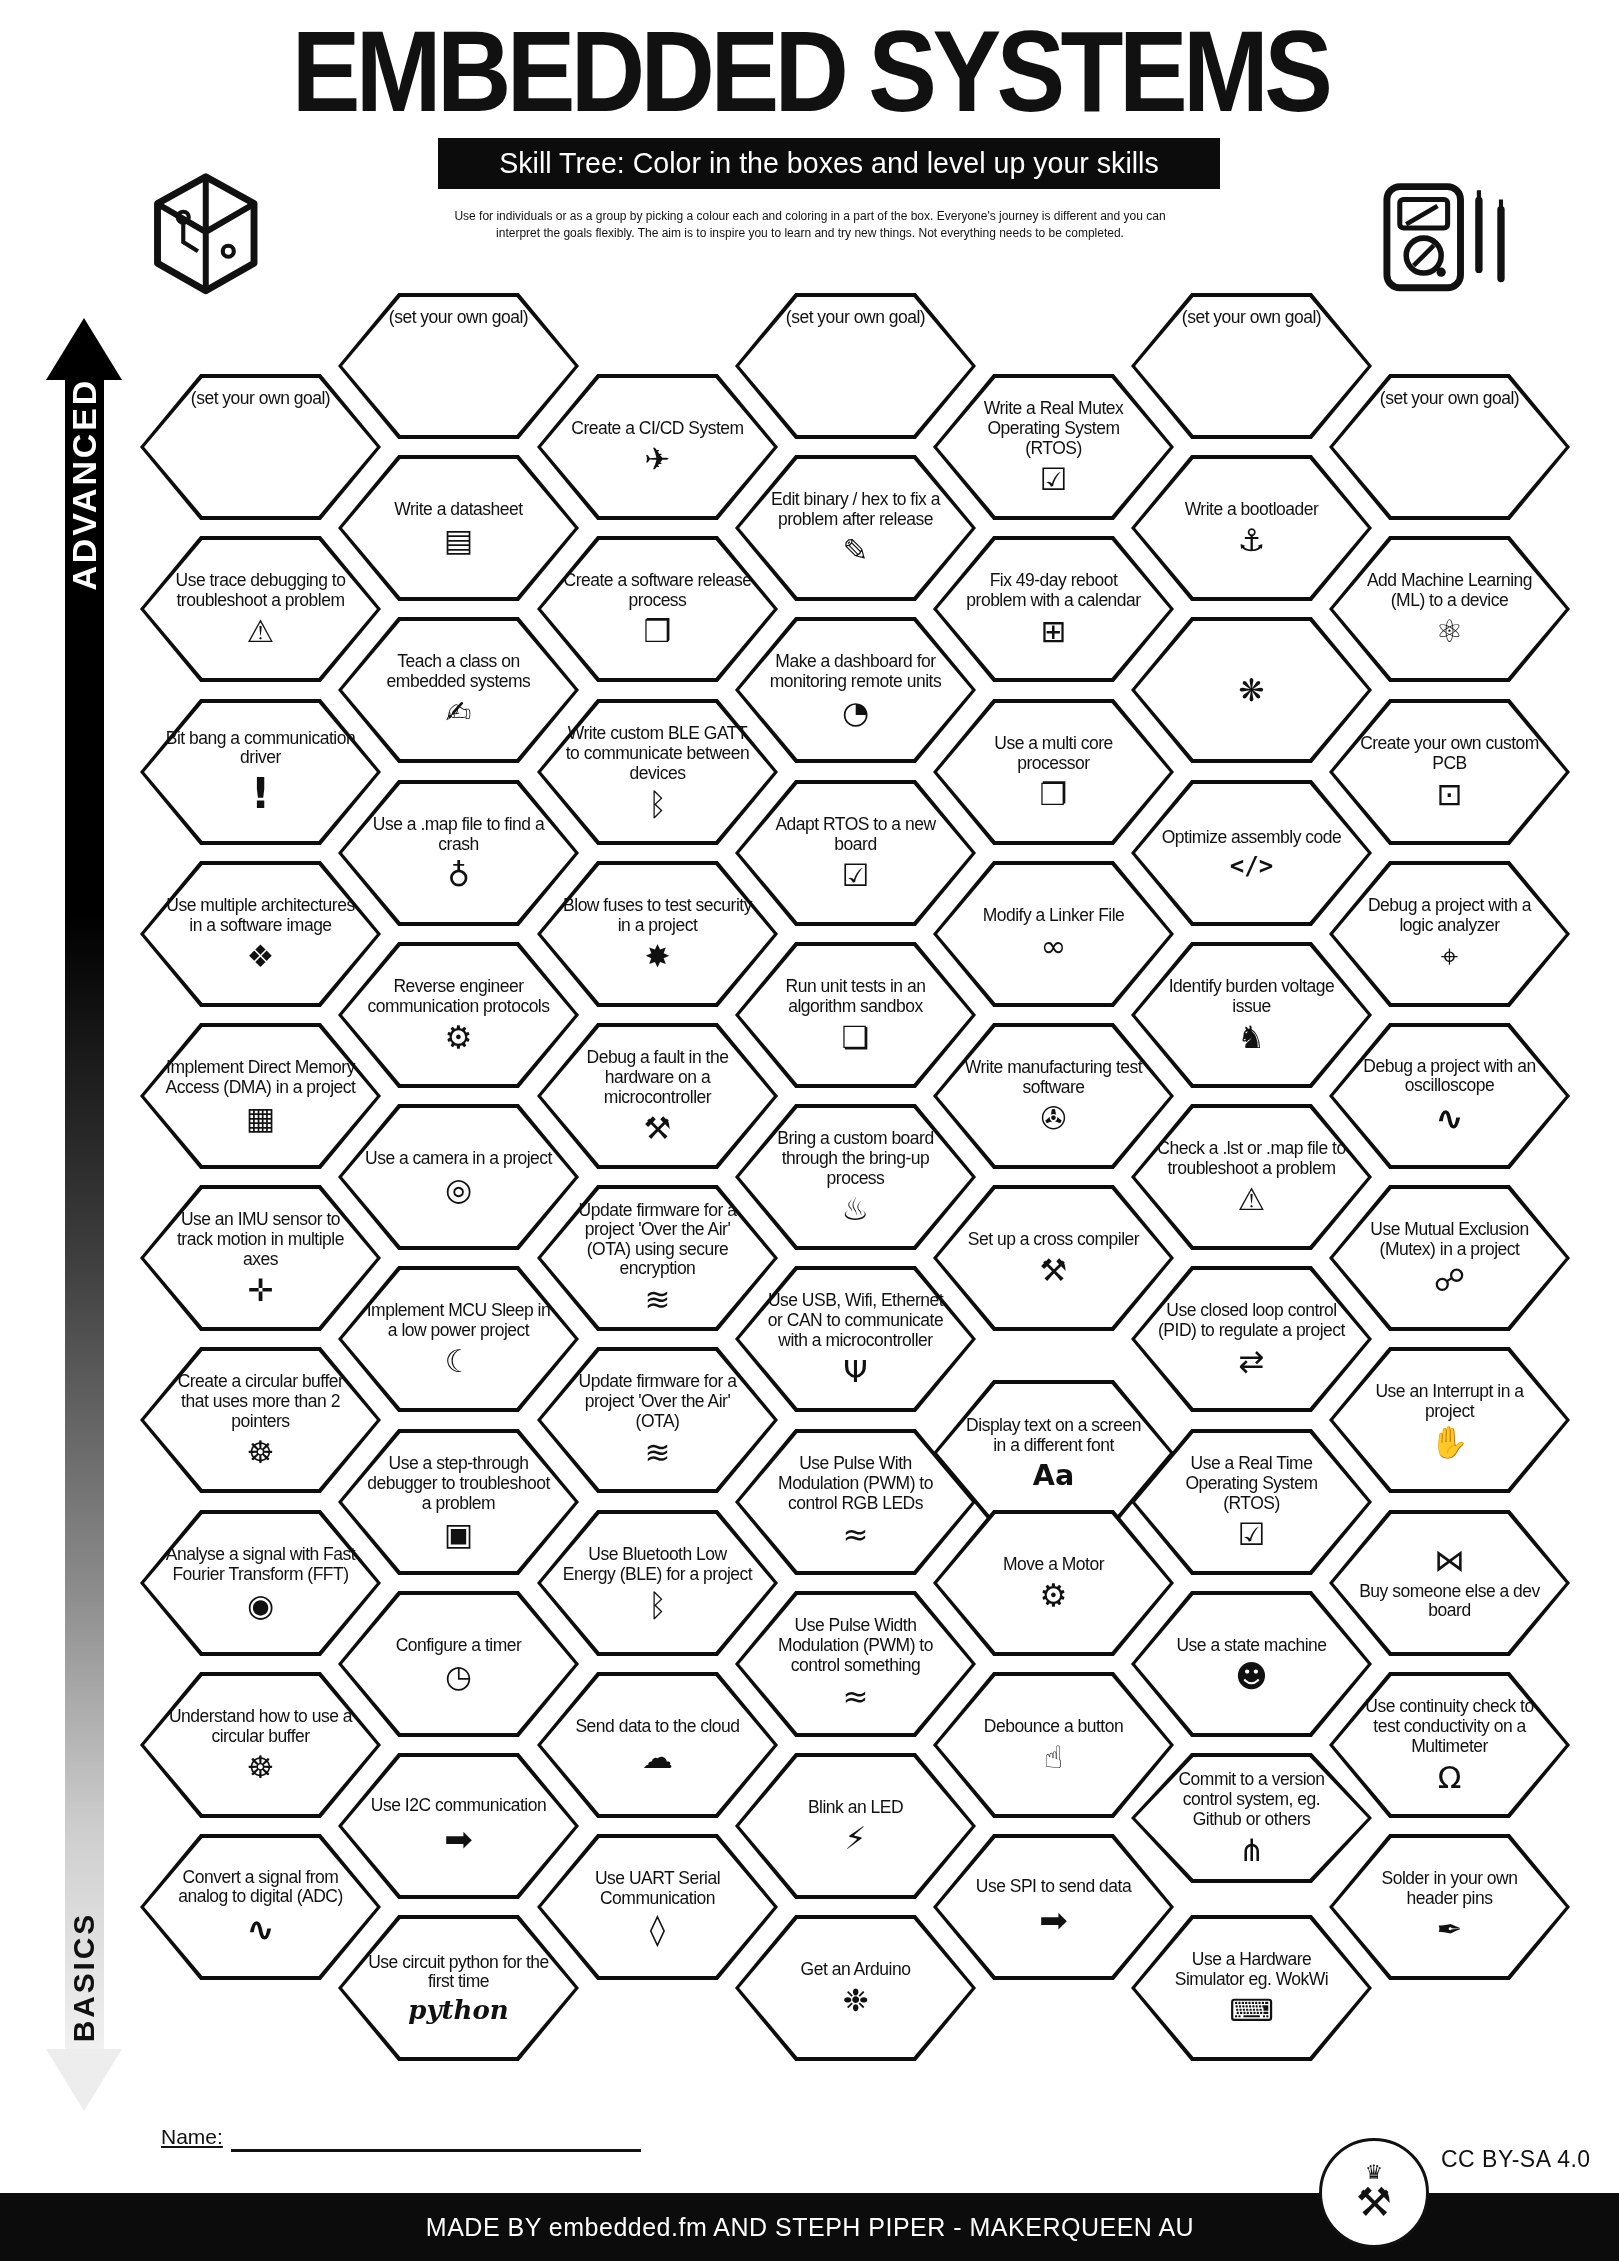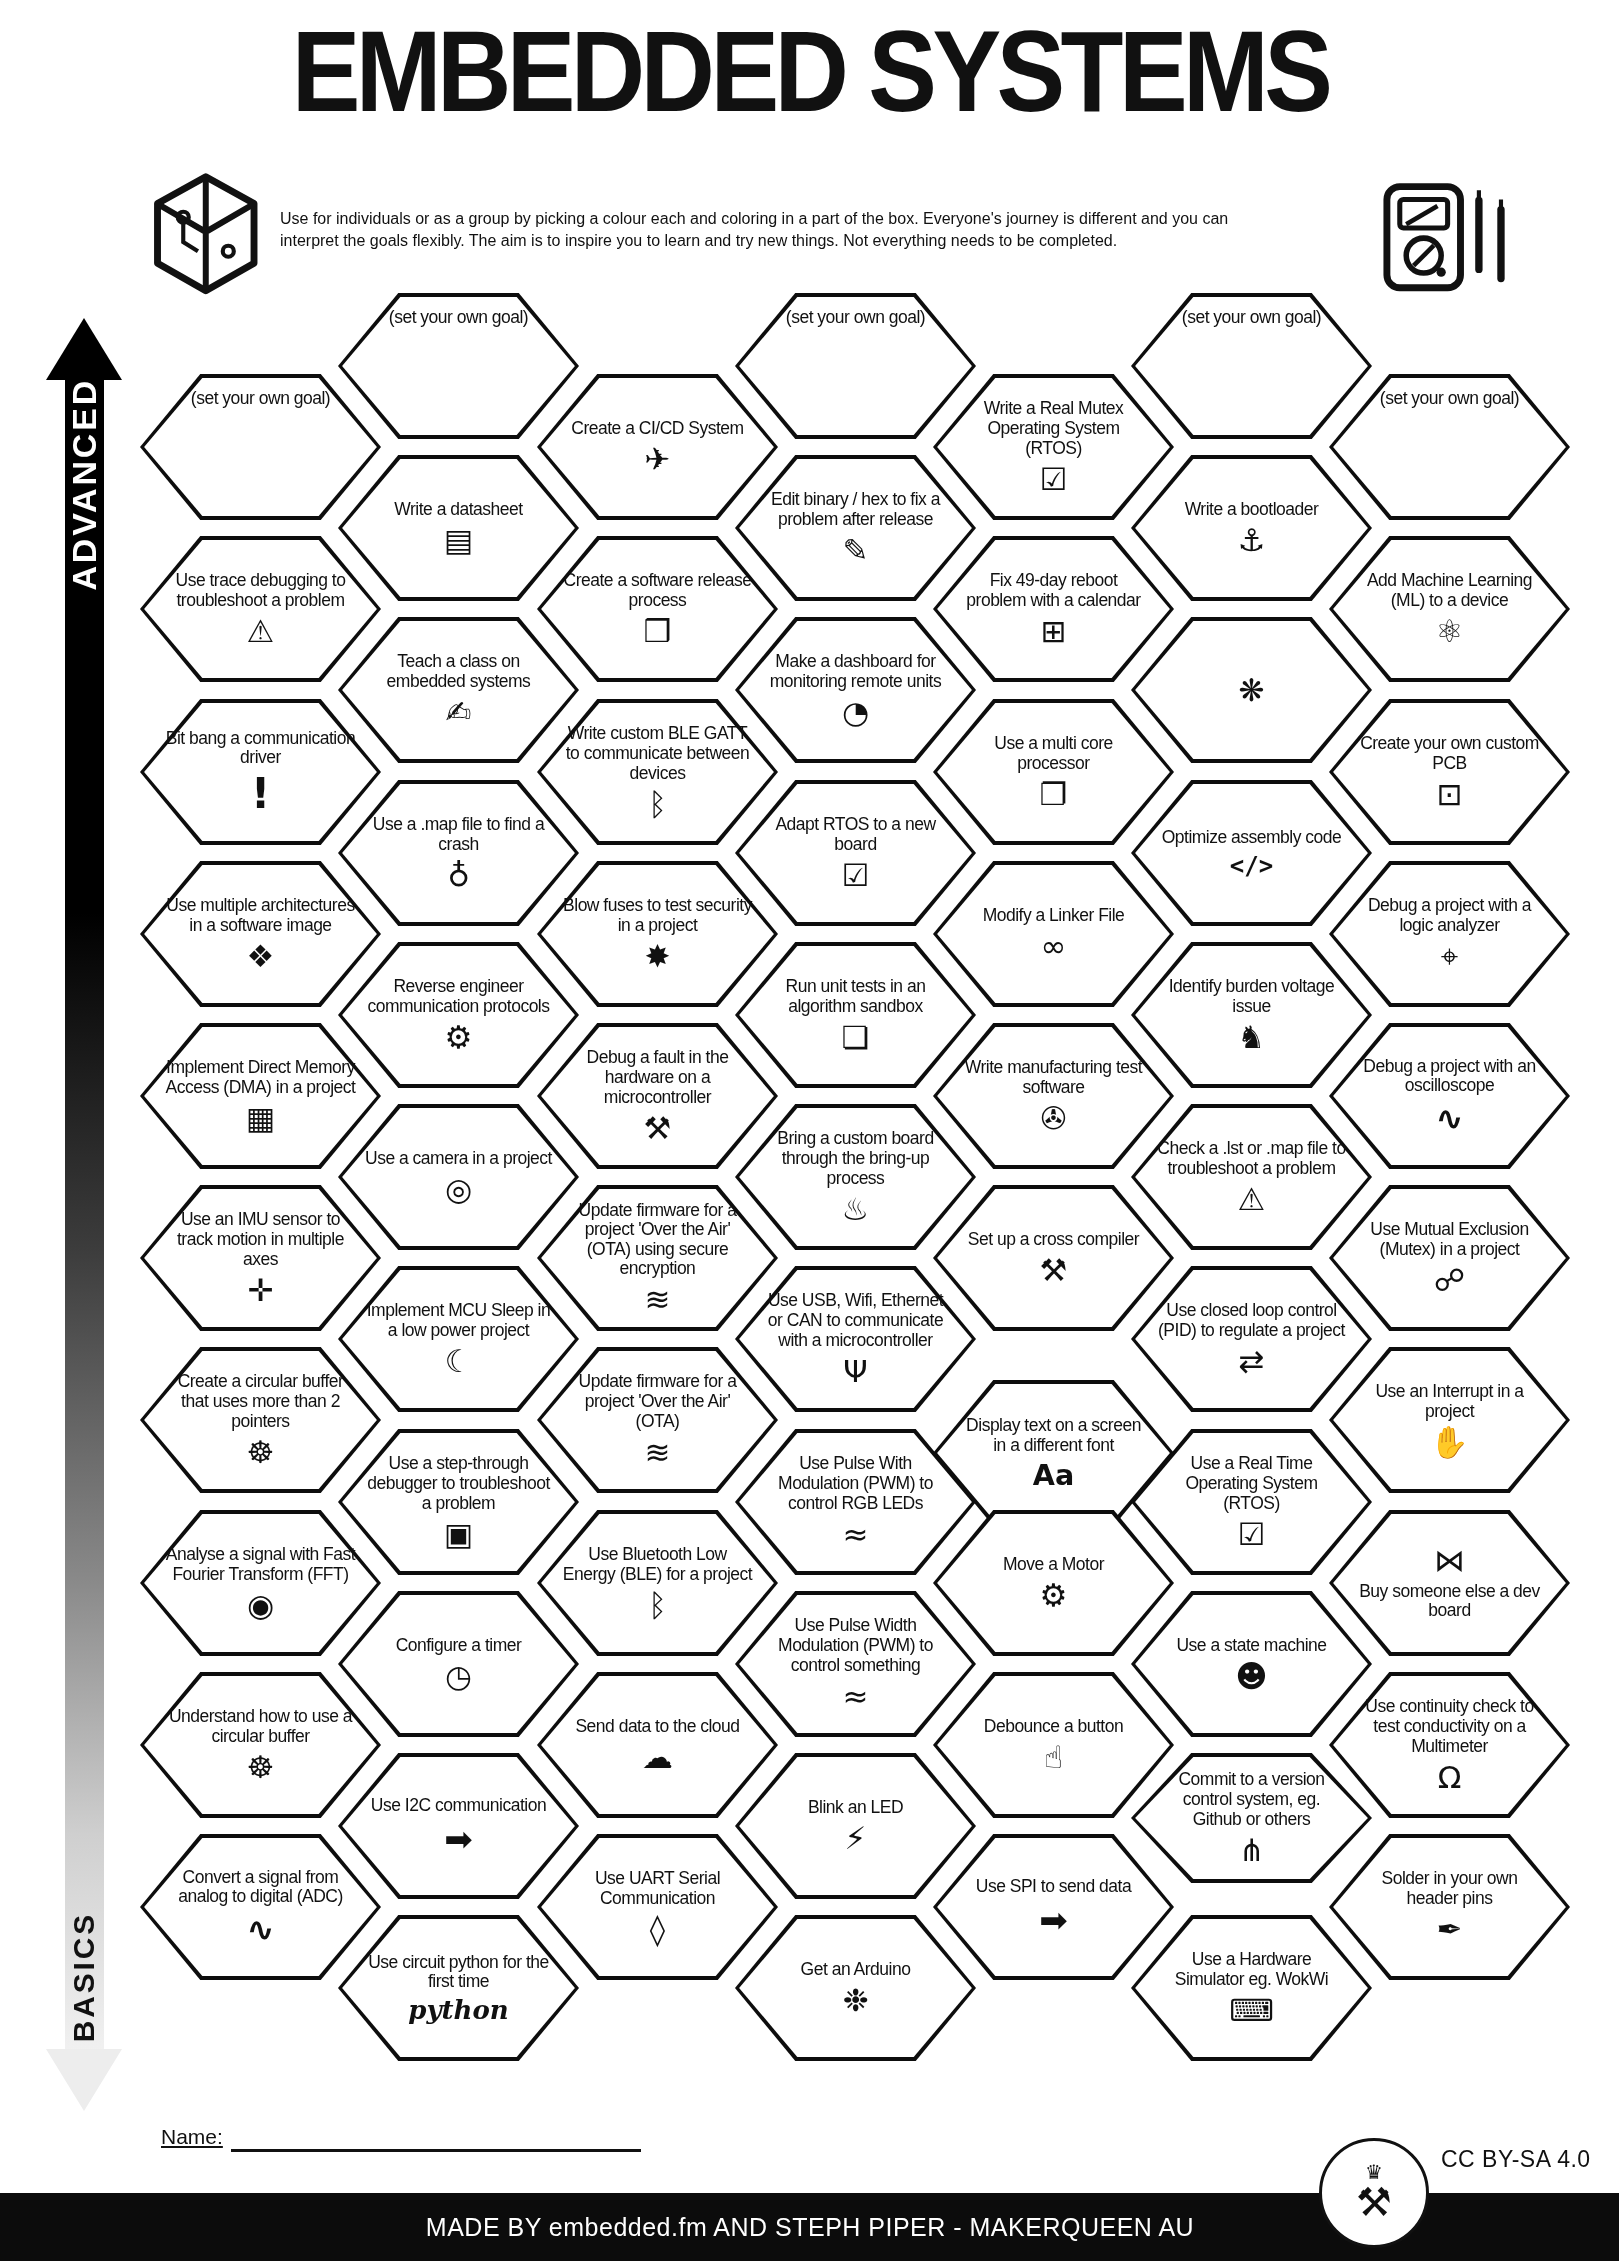--- a/index.html
+++ b/index.html
@@ -3,21 +3,21 @@
 <meta charset="utf-8">
 <style>
   html,body{margin:0;padding:0;}
   body{width:1620px;height:2261px;background:#ffffff;font-family:"Liberation Sans",sans-serif;color:#111;position:relative;}
   .poster{position:absolute;inset:0;overflow:hidden;}
 
   
   .title{position:absolute;top:5.5px;left:0;right:0;text-align:center;font-size:103px;font-weight:bold;letter-spacing:-4.6px;transform:scaleY(1.12);transform-origin:top center;white-space:nowrap;}
   .subtitle-bar{position:absolute;left:438px;top:138px;width:782px;height:51px;background:#0c0c0c;color:#fff;display:flex;align-items:center;justify-content:center;}
   .subtitle-bar span{font-size:28.6px;letter-spacing:0px;white-space:nowrap;}
-  .description{position:absolute;top:208px;left:50%;transform:translateX(-50%);width:1060px;text-align:left;font-size:16px;line-height:1.4;}
+  .description{position:absolute;top:208px;left:50%;transform:translateX(-50%);width:1060px;text-align:center;font-size:12px;line-height:1.4;}
 
   
   .logo-tl{position:absolute;left:152px;top:173px;}
   .logo-tr{position:absolute;left:1382px;top:182px;}
 
   
   .axis{position:absolute;left:46px;top:318px;width:76px;height:1793px;}
   .axis .head-top{position:absolute;top:0;left:0;width:76px;height:62px;background:#000;clip-path:polygon(50% 0,100% 100%,0 100%);}
   .axis .head-bottom{position:absolute;bottom:0;left:0;width:76px;height:62px;background:#ededed;clip-path:polygon(0 0,100% 0,50% 100%);}
   .axis .shaft{position:absolute;top:59px;bottom:59px;left:19px;width:39px;background:linear-gradient(180deg,#000 0%,#000 32%,#3c3c3c 52%,#8a8a8a 72%,#cfcfcf 87%,#f1f1f1 100%);}
@@ -56,20 +56,23 @@
   .mq-logo{position:absolute;left:1319px;top:2138px;width:104px;height:104px;border:3.7px solid #111;border-radius:50%;background:#fff;z-index:3;display:flex;flex-direction:column;align-items:center;justify-content:center;font-family:"DejaVu Sans",sans-serif;}
   .mq-logo .crown{font-size:20px;line-height:1;margin-top:-2.8px;}
   .mq-logo .tools{font-size:40px;line-height:1;}
 </style>
 </head>
 <body>
 
 <div class="poster">
 
   <div class="title">EMBEDDED SYSTEMS</div>
+  <div class="subtitle-bar">
+    <span>Skill Tree:  Color in the boxes and level up your skills</span>
+  </div>
   <div class="description">
     <div>Use for individuals or as a group by picking a colour each and coloring in a part of the box.  Everyone's journey is different and you can</div>
     <div>interpret the goals flexibly.  The aim is to inspire you to learn and try new things. Not everything needs to be completed.</div>
   </div>
 
   <div class="logo-tl">
     <svg width="108" height="122" viewBox="0 0 235 265">
       <polygon points="117,8 222,66 222,196 117,256 12,196 12,66" fill="none" stroke="#111" stroke-width="15" stroke-linejoin="round"></polygon>
       <path d="M117,10 L117,128 M14,68 L117,128 L220,68 M117,128 L117,254" fill="none" stroke="#111" stroke-width="13"></path>
       <circle cx="68" cy="96" r="12" fill="none" stroke="#111" stroke-width="9"></circle>

